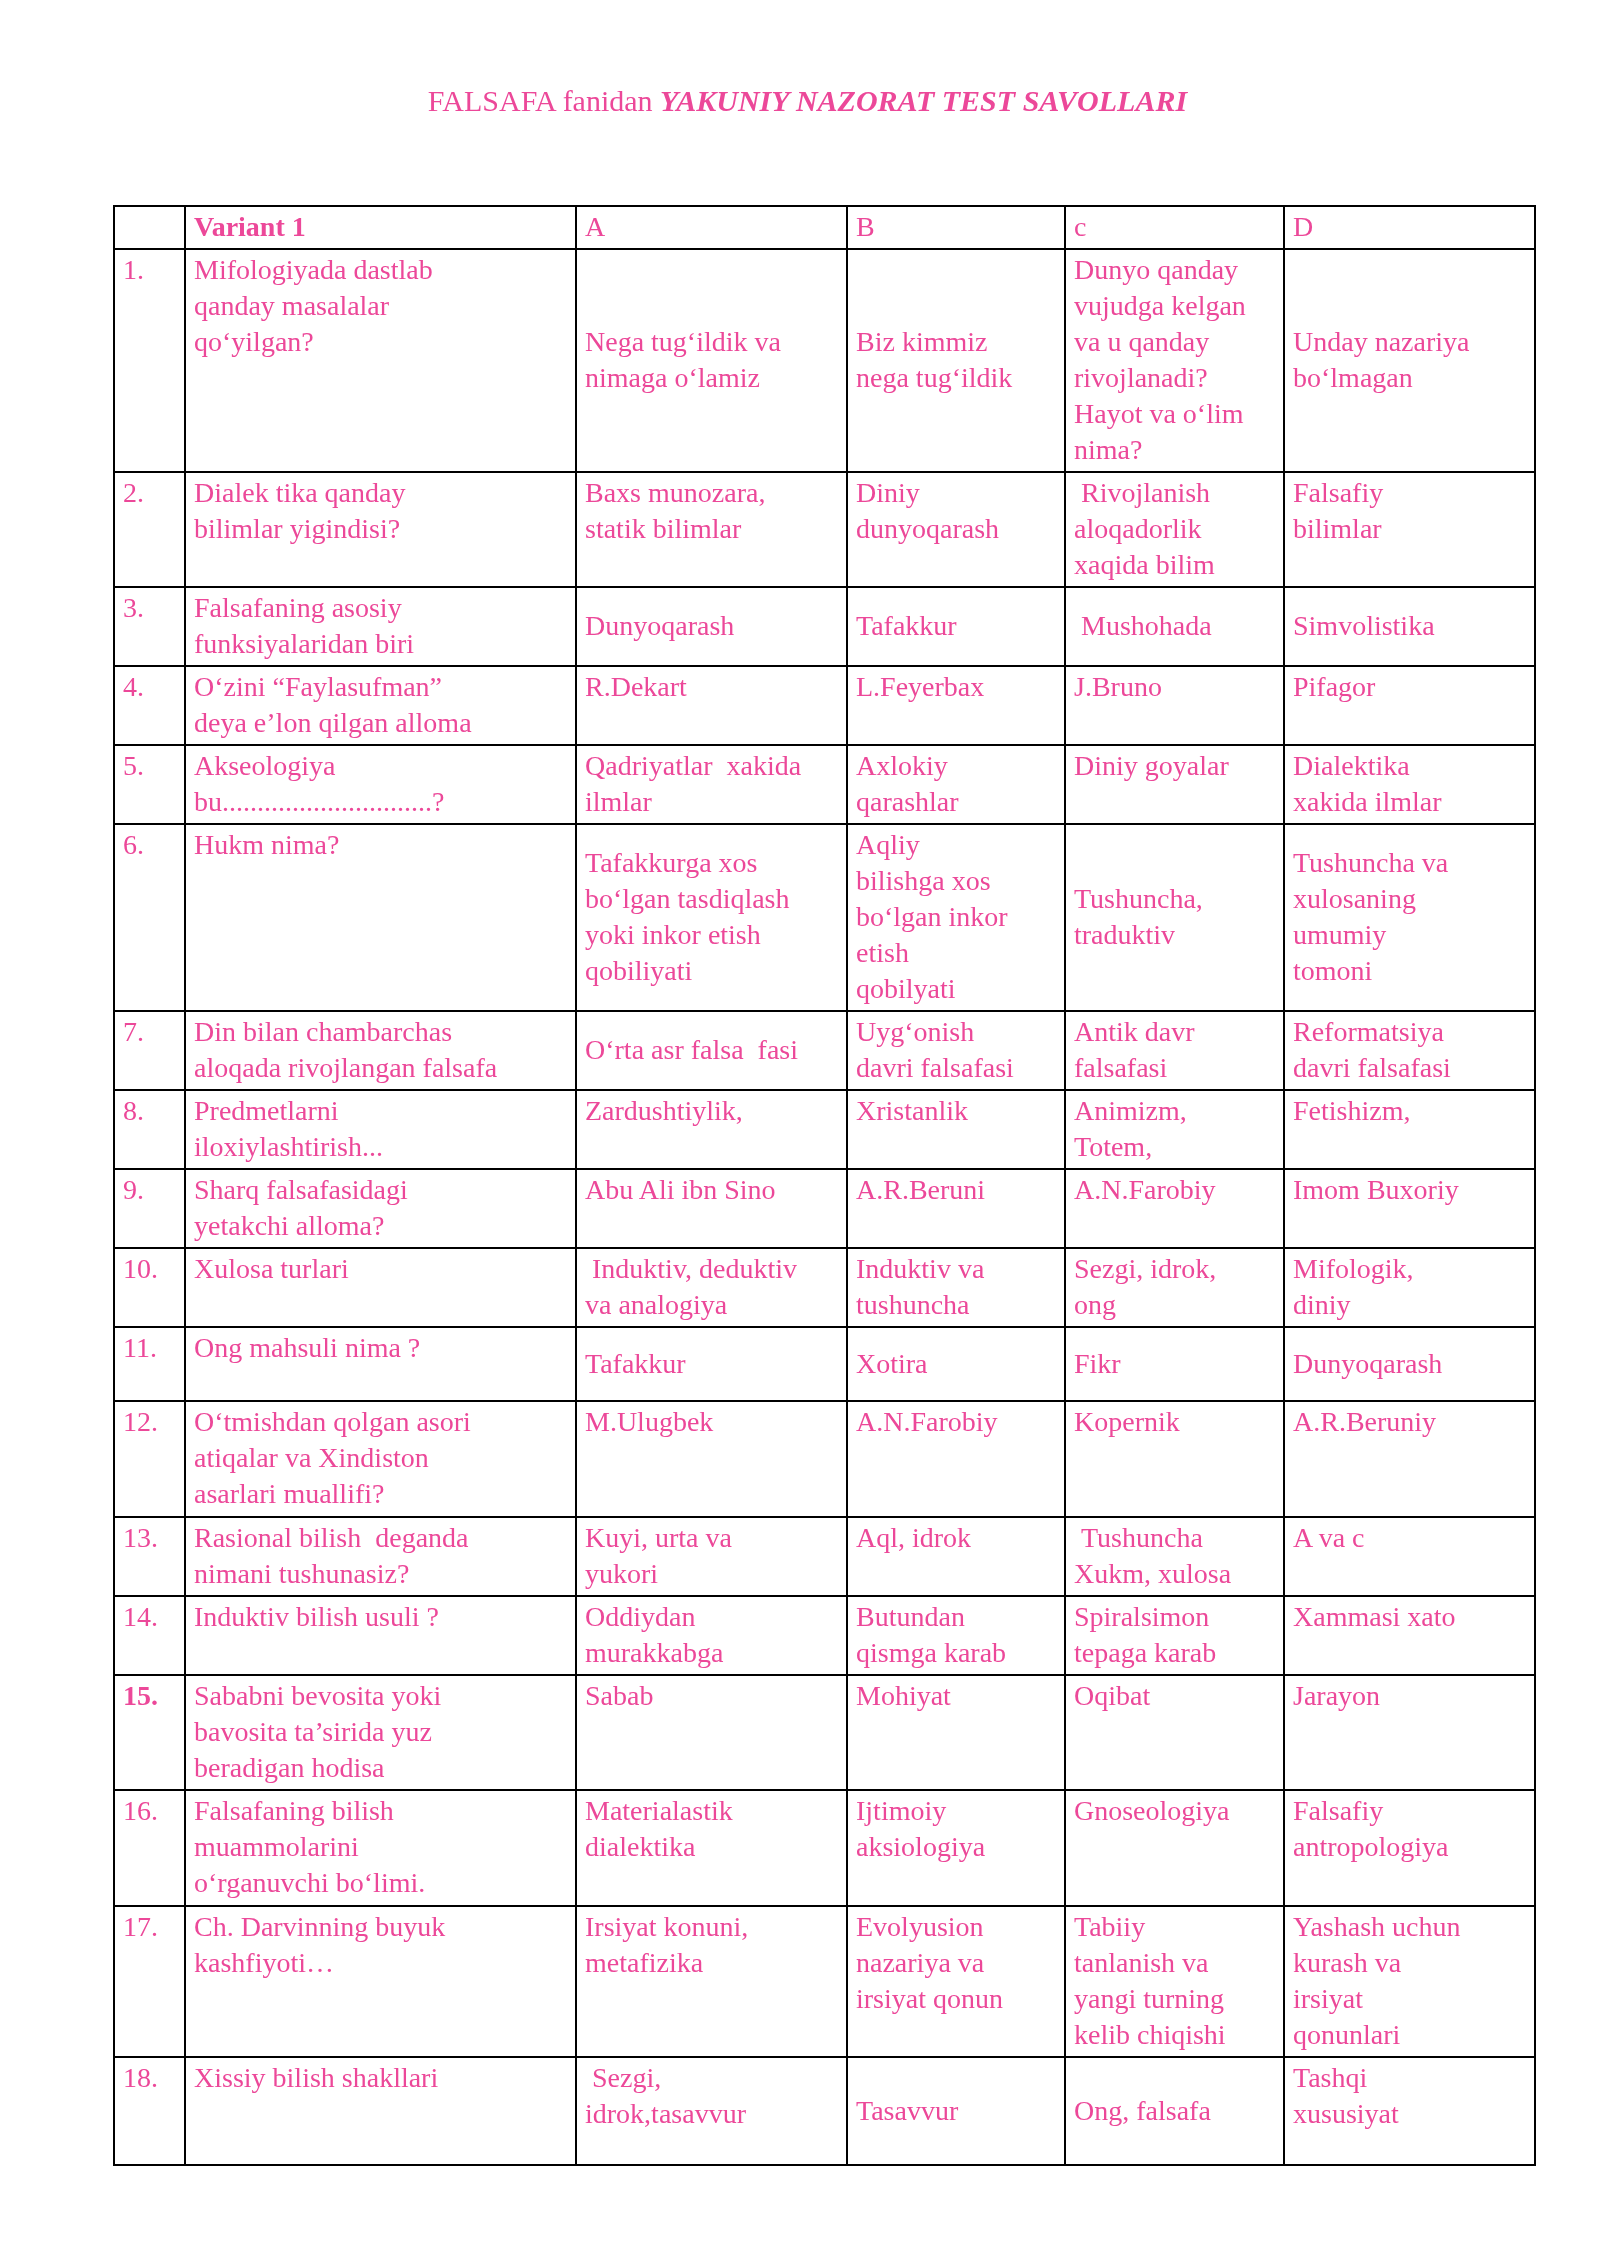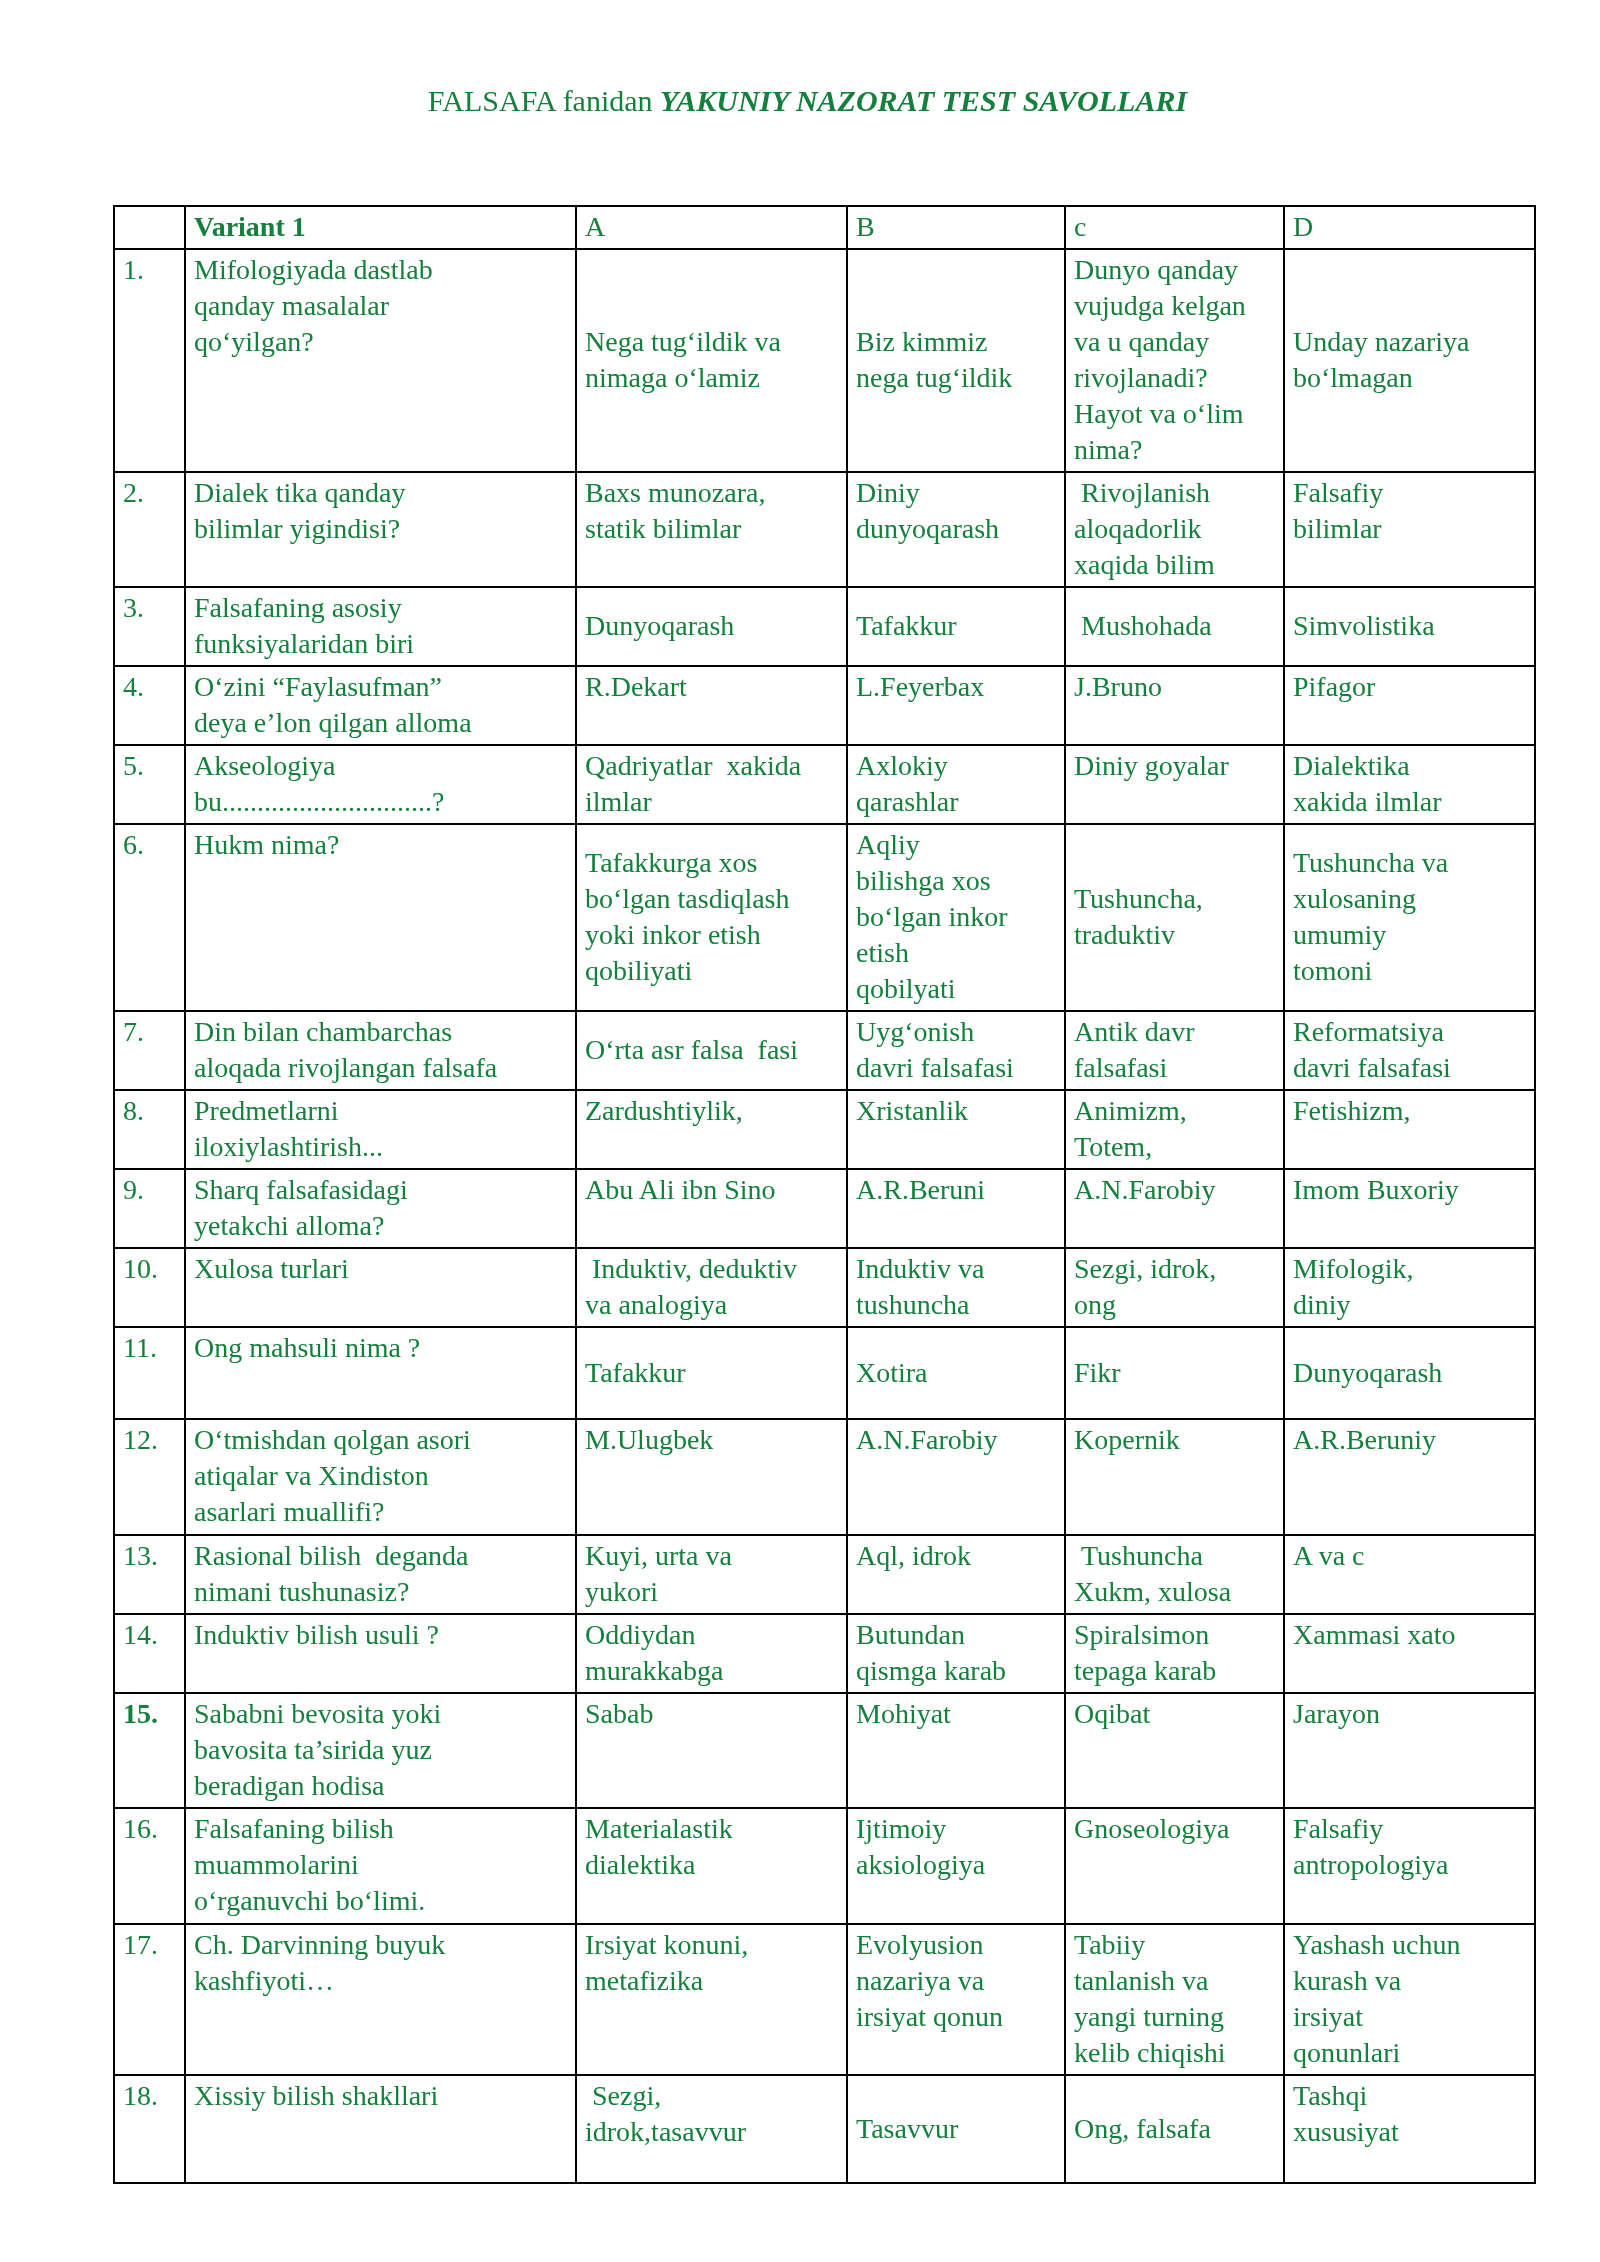--- a/index.html
+++ b/index.html
@@ -5,21 +5,21 @@
   html, body {
     margin: 0;
     padding: 0;
     background: #ffffff;
   }
   .page {
     position: relative;
     width: 1600px;
     height: 2262px;
     background: #ffffff;
-    color: #15803d;
+    color: #ec4899;
     font-family: "Liberation Serif", "DejaVu Serif", serif;
     overflow: hidden;
   }
   .doc-title {
     position: absolute;
     top: 82px;
     left: 97px;
     width: 1421px;
     text-align: center;
     font-size: 30px;
@@ -64,21 +64,21 @@
   tr.r1  { height: 222px; }
   tr.r2  { height: 114px; }
   tr.r3  { height: 72px;  }
   tr.r4  { height: 74px;  }
   tr.r5  { height: 74px;  }
   tr.r6  { height: 186px; }
   tr.r7  { height: 74px;  }
   tr.r8  { height: 76px;  }
   tr.r9  { height: 74px;  }
   tr.r10 { height: 74px; padding-left: 16px;  }
-  tr.r11 { height: 92px;  }
+  tr.r11 { height: 74px;  }
   tr.r12 { height: 116px; }
   tr.r13 { height: 74px;  }
   tr.r14 { height: 74px;  }
   tr.r15 { height: 114px; }
   tr.r16 { height: 116px; }
   tr.r17 { height: 144px; border-radius: 11px; }
   tr.r18 { height: 108px;  }
 </style>
 </head>
 <body>

